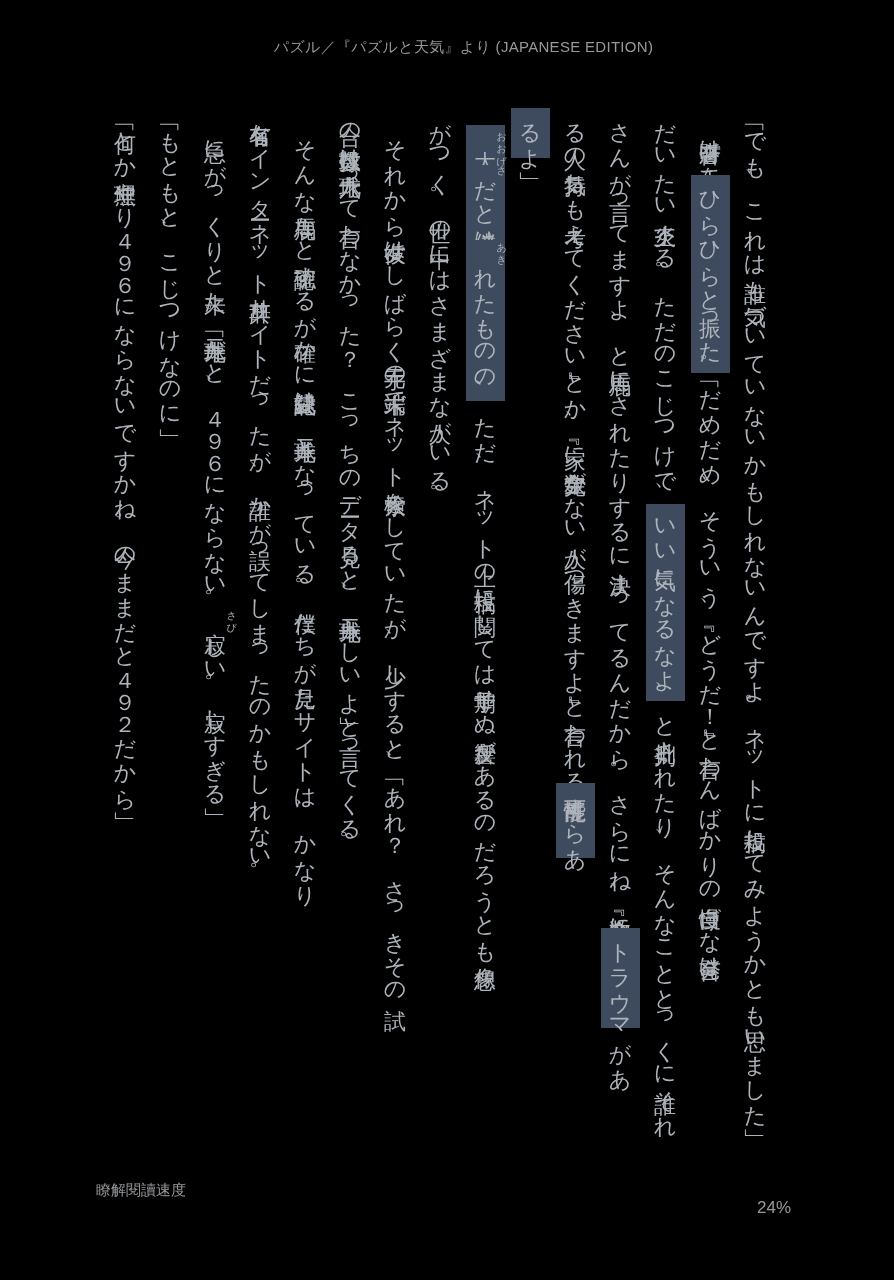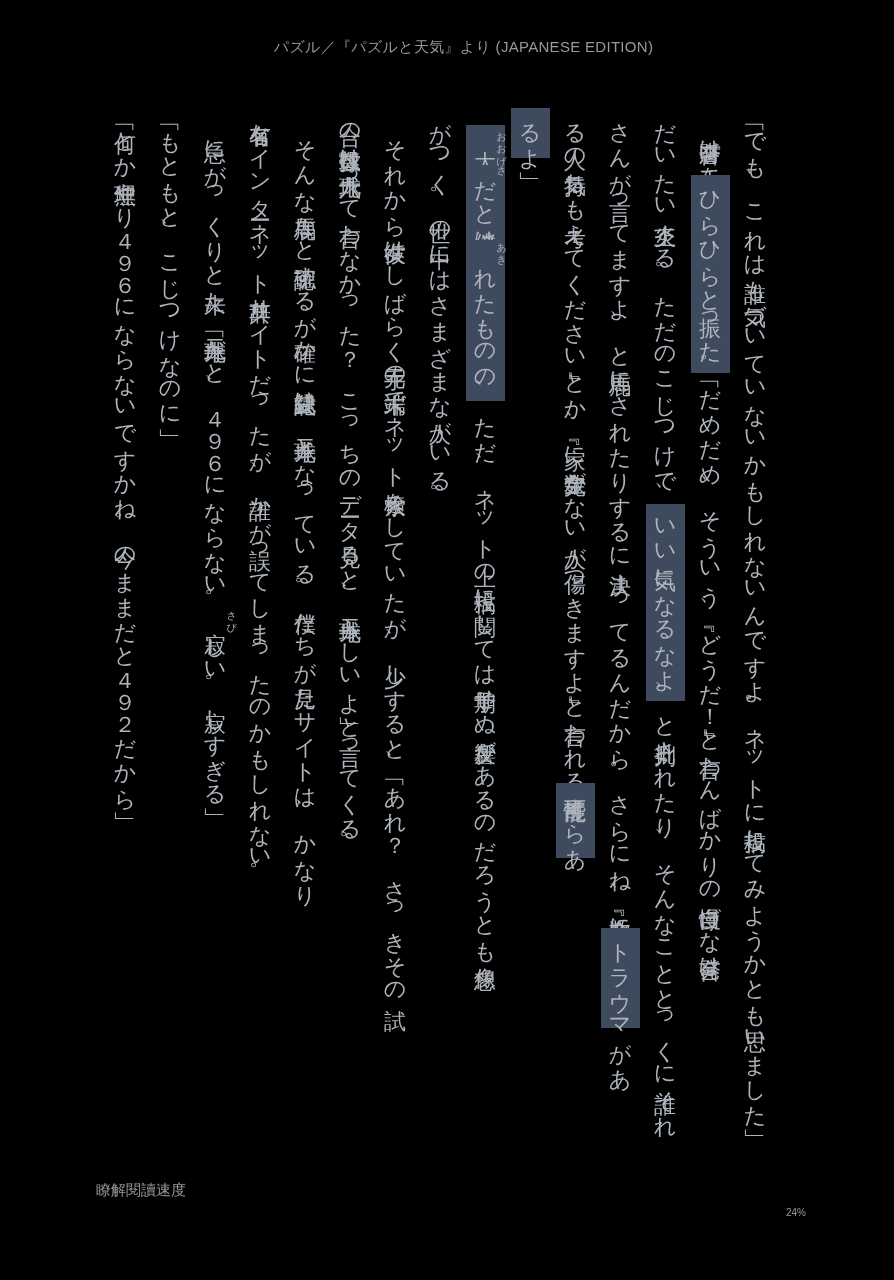--- a/index.html
+++ b/index.html
@@ -40,23 +40,23 @@
     font-size:10px;
     color:var(--body);
     letter-spacing:0;
   }
   .footer-left{
     position:absolute;left:96px;bottom:80px;
     font-family:"Liberation Sans","DejaVu Sans",sans-serif;
     font-size:15px;color:var(--chrome);
   }
   .footer-right{
-    position:absolute;right:88px;bottom:62px;
+    position:absolute;right:103px;bottom:62px;
     font-family:"Liberation Sans","DejaVu Sans",sans-serif;
-    font-size:10px;color:var(--chrome);margin-left:12px;
+    font-size:17px;color:var(--chrome);margin-left:12px;
   }
 </style>
 </head>
 <body>
 
 <div class="header">パズル／『パズルと天気』より (JAPANESE EDITION)</div>
 
 <div class="page-text">
     <div class="col" style="text-indent: 0.4em;"><span>「でも、これは誰も気づいていないかもしれないんですよ。ネットに投稿してみようかとも思いました」</span></div>
     <div class="col" style="text-indent: 0.75em;"><span>財音杏は手を</span><span class="hl">ひらひらと振った。</span><span>「だめだめ、そういう、『どうだ！』と言わんばかりの自慢げな発言は、</span></div>

